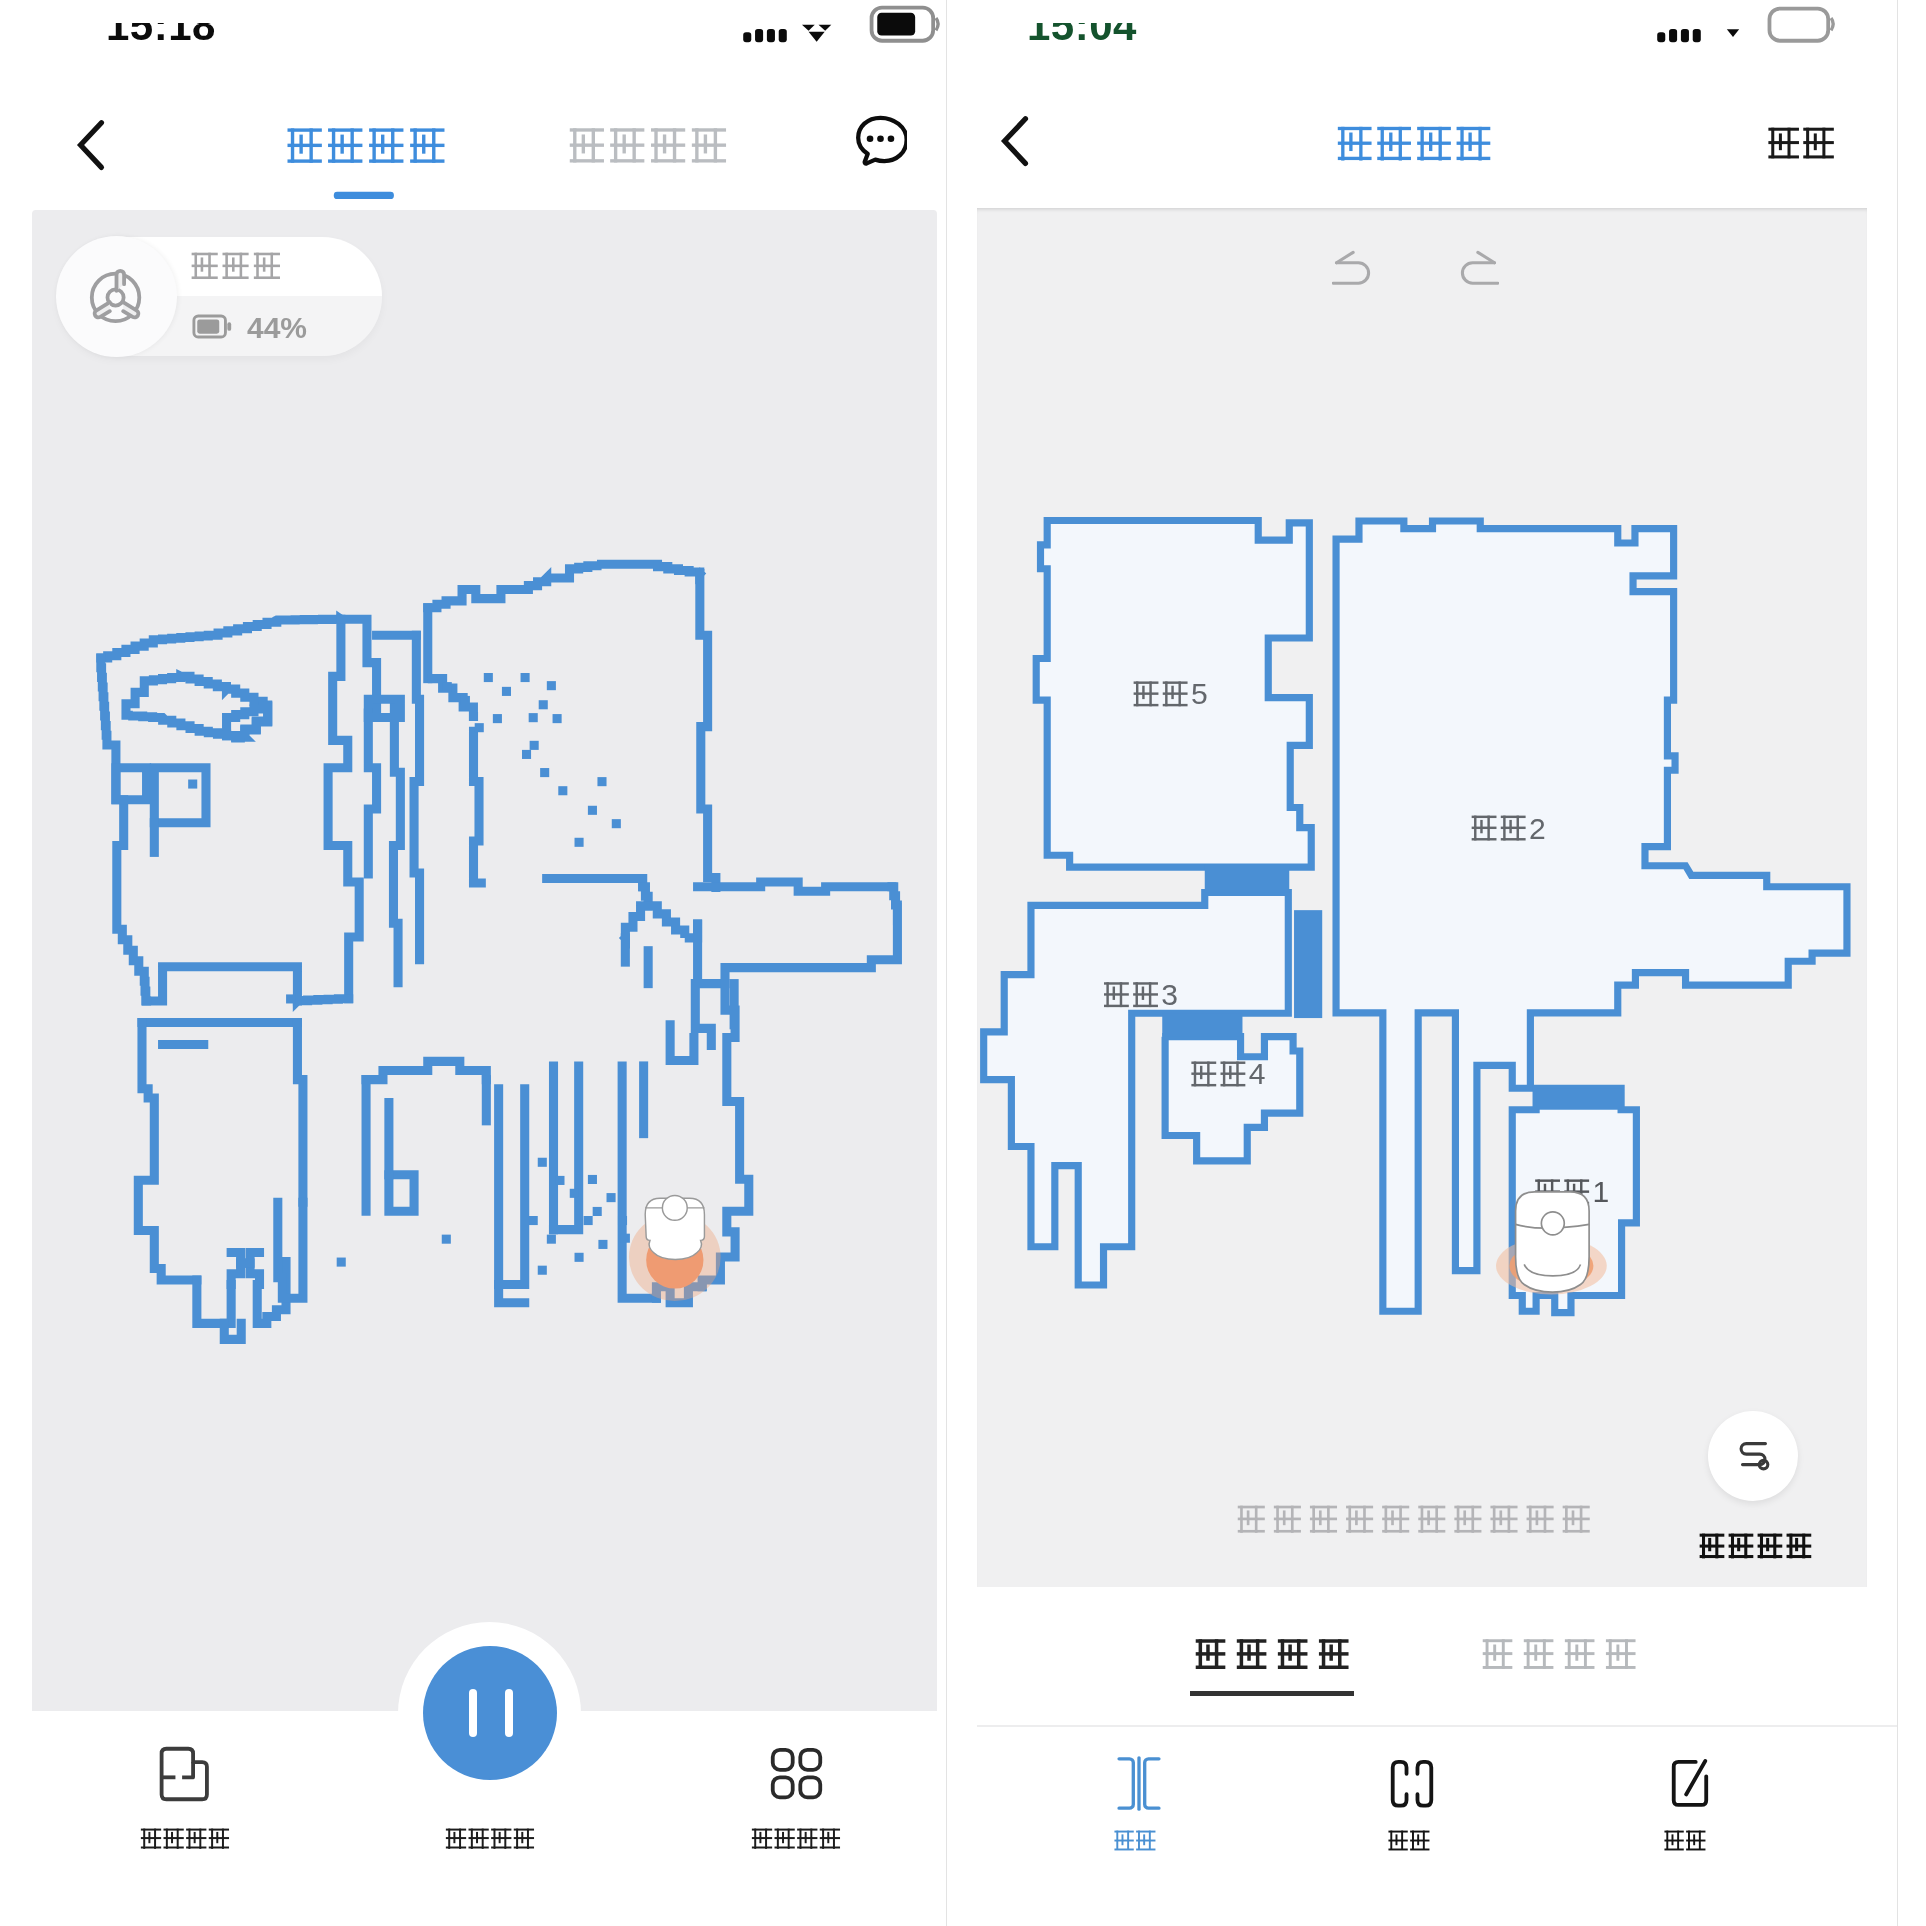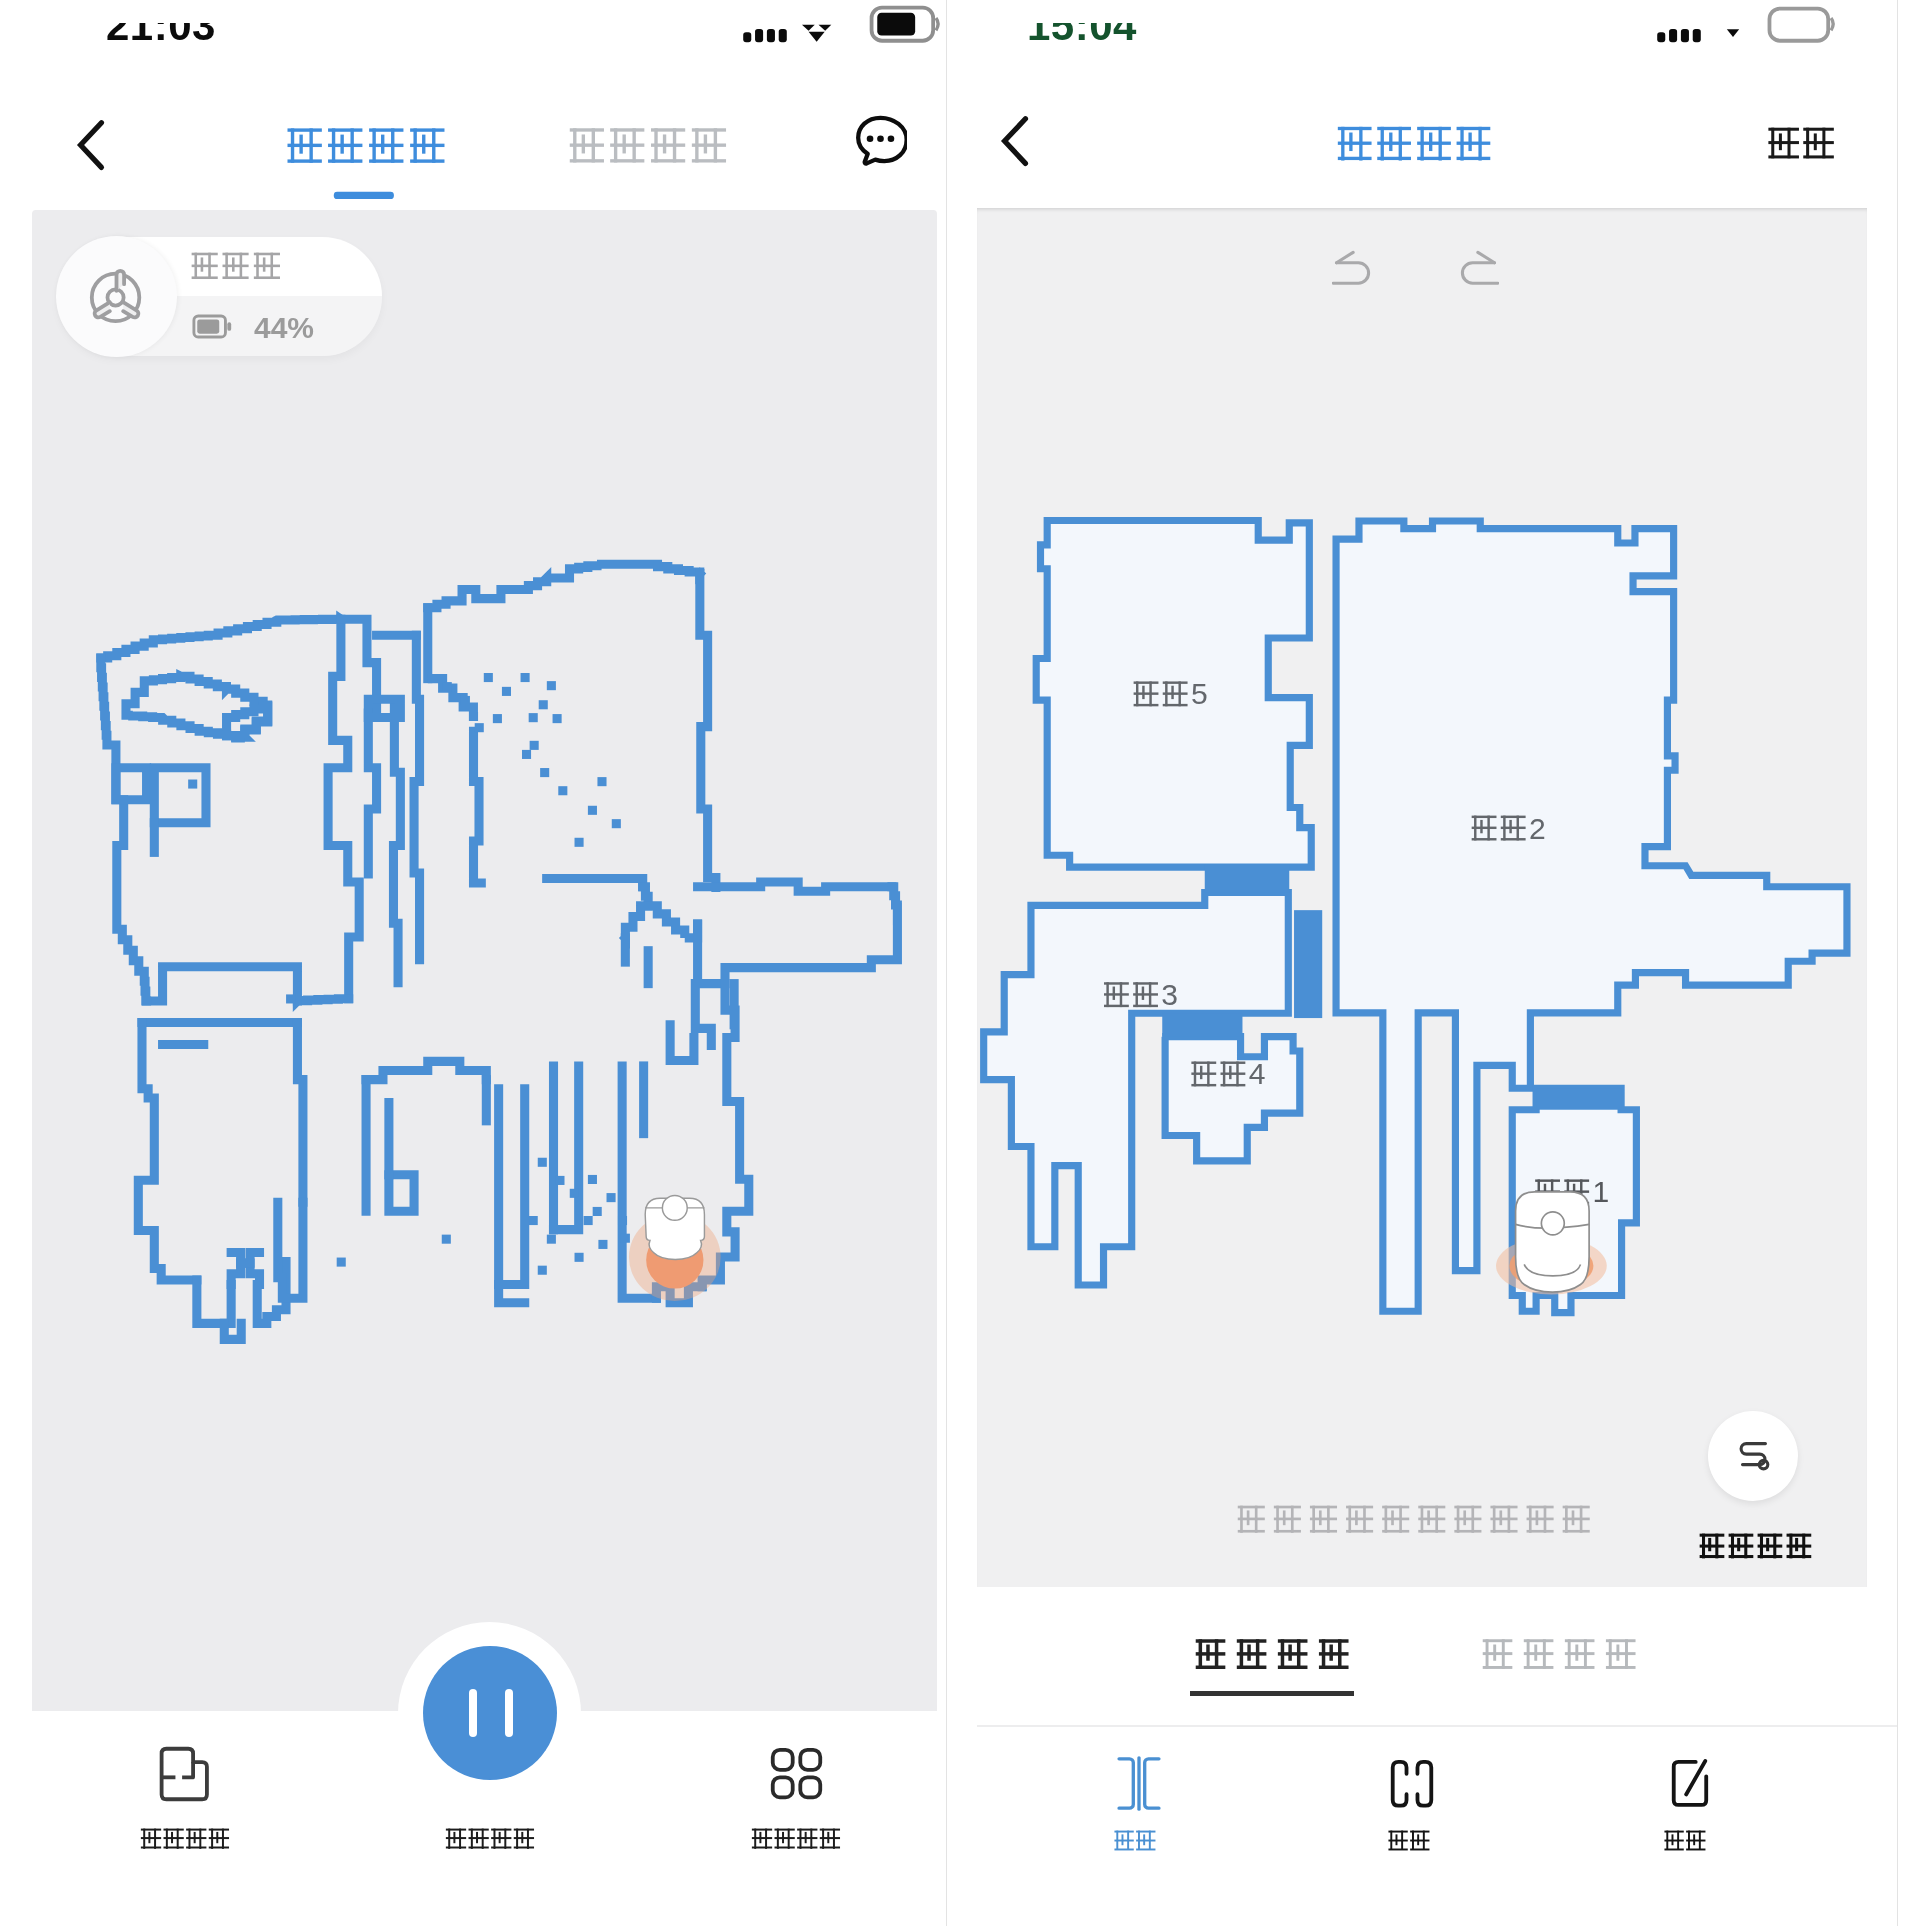--- a/index.html
+++ b/index.html
@@ -4,21 +4,21 @@
 html,body{margin:0;padding:0;background:#fff;}
 #page{position:relative;width:1926px;height:1926px;overflow:hidden;font-family:"Liberation Sans",sans-serif;background:#fff;}
 .abs{position:absolute;}
 svg{display:block}
 </style></head><body>
 <div id="page">
 
 <div class="abs" style="left:0;top:0;width:946px;height:1926px;background:#fff;border-right:1px solid #e3e3e3"></div>
 
 <div class="abs" style="left:106px;top:23px;height:20px;width:124px;overflow:hidden">
-      <div style="margin-top:-21px;font-size:42px;font-weight:700;color:#0b0b0b;letter-spacing:0.5px">21:03</div>
+      <div style="margin-top:-21px;font-size:42px;font-weight:700;color:#0b0b0b;letter-spacing:0.5px">15:18</div>
     </div>
 
 <svg width="220" height="45" viewBox="0 0 460 95" style="position:absolute;left:736px;top:0">
 <g fill="#0b0b0b">
 <rect x="13" y="68" width="17" height="21" rx="6"></rect>
 <rect x="38" y="61" width="17" height="28" rx="6"></rect>
 <rect x="63" y="61" width="17" height="28" rx="6"></rect>
 <rect x="88" y="61" width="17" height="28" rx="6"></rect>
 <path d="M137 52 L164 52 L151 65 Z"></path>
         <path d="M172 52 L199 52 L186 65 Z"></path>
@@ -250,21 +250,21 @@
         <rect x="155" y="22" width="5.4" height="30"></rect>
       </g>
     </svg>
 
 <svg width="43" height="29" viewBox="0 0 90 60" style="position:absolute;left:192px;top:313px">
 <rect x="4" y="6" width="66" height="44" rx="9" fill="none" stroke="#9b9b9b" stroke-width="6"></rect>
 <rect x="11" y="13" width="46" height="30" rx="5" fill="#9b9b9b"></rect>
 <rect x="74" y="19" width="8" height="18" rx="4" fill="#9b9b9b"></rect>
 </svg>
 
-<div class="abs" style="left:254px;top:311px;font-size:30px;font-weight:700;color:#9b9b9b;">44%</div>
+<div class="abs" style="left:247px;top:311px;font-size:30px;font-weight:700;color:#9b9b9b;">44%</div>
 
 <div class="abs" style="left:398px;top:1622px;width:183px;height:183px;border-radius:50%;background:#fff"></div>
 
 <div class="abs" style="left:423px;top:1646px;width:134px;height:134px;border-radius:50%;background:#4a8fd6"></div>
 
 <div class="abs" style="left:469px;top:1689px;width:8px;height:48px;border-radius:4.3px;background:#fff"></div>
 <div class="abs" style="left:505px;top:1689px;width:8px;height:48px;border-radius:4.3px;background:#fff"></div>
 
 <svg width="53" height="62" viewBox="0 0 110 130" style="position:absolute;left:158px;top:1743px">
 <g fill="none" stroke="#3c3c3c" stroke-width="8" stroke-linejoin="round">

